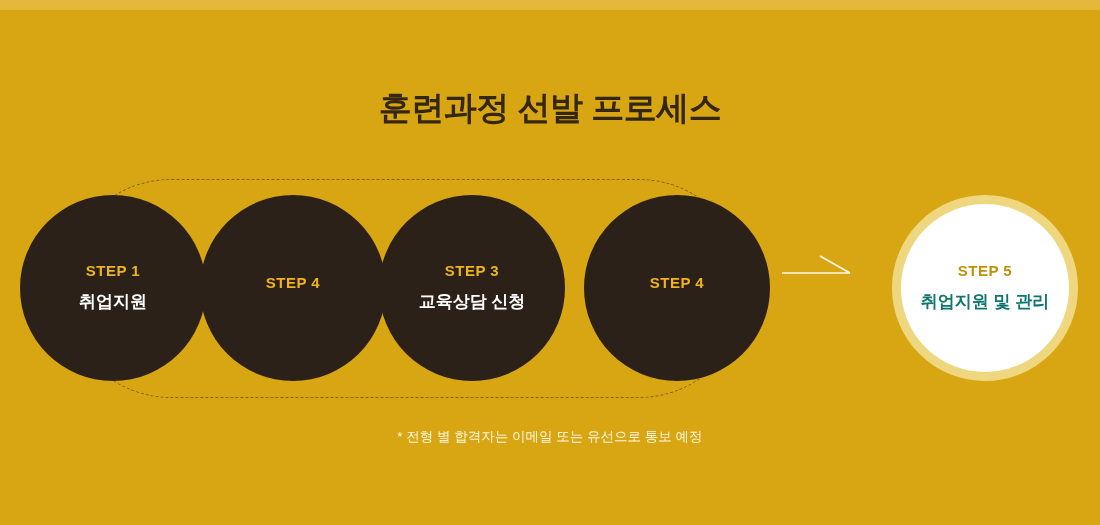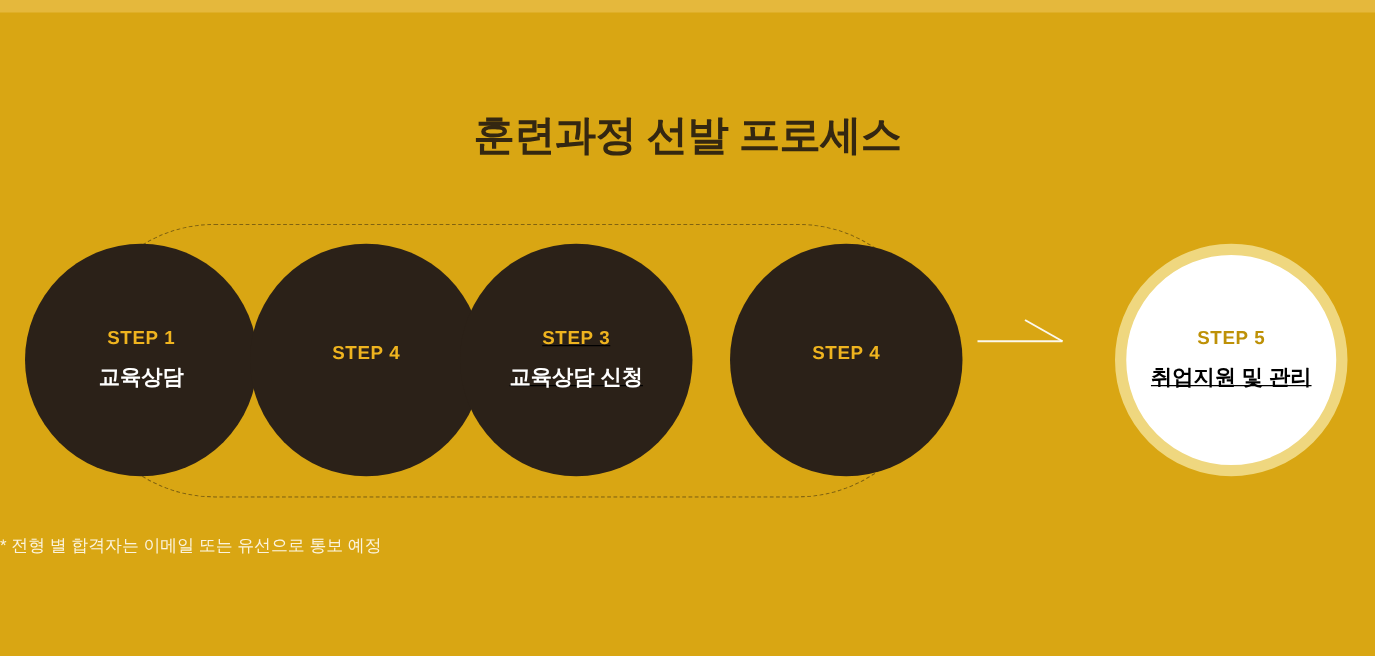--- a/index.html
+++ b/index.html
@@ -50,21 +50,21 @@
     flex-direction: column;
     align-items: center;
     justify-content: center;
     text-align: center;
   }
 
   .circle.dark { background: #2B2118; }
 
   .c1 { left: 20px; justify-content: center; }
   .c2 { left: 200px; }
-  .c3 { left: 368px; text-decoration: underline; }
+  .c3 { left: 379px; }
   .c4 { left: 584px; justify-content: center; }
 
   .step-label {
     color: #EFB41F;
     font-size: 15px;
     font-weight: 700;
     letter-spacing: 0.5px;
     margin-bottom: 11px;
   }
 
@@ -83,45 +83,46 @@
     width: 76px; height: 36px;
   }
 
   .circle.final {
     left: 892px;
     background: #FFFFFF;
     border: 9px solid #EFD77F;
   }
 
   .circle.final .step-label { color: #BE9107; }
-  .circle.final .step-text { color: #000000; text-decoration: underline; }
+  .circle.final .step-text { color: #0f766e; }
 
   .footnote {
     position: absolute;
     top: 428px; left: 0;
     width: 1100px;
+    text-align: center;
     font-size: 13.5px;
     font-weight: 400;
     color: #FCF4DE;
   }
 </style>
 </head>
 <body>
 
 <div class="canvas">
 
   <div class="top-strip"></div>
 
   <h1 class="title">훈련과정 선발 프로세스</h1>
 
   <div class="dashed-outline"></div>
 
   <div class="circle dark c1">
     <div class="step-label">STEP 1</div>
-    <div class="step-text">교육상담</div>
+    <div class="step-text">취업지원</div>
   </div>
 
   <div class="circle dark c2">
     <div class="step-label">STEP 4</div>
   </div>
 
   <div class="circle dark c3">
     <div class="step-label">STEP 3</div>
     <div class="step-text">교육상담 신청</div>
   </div>

